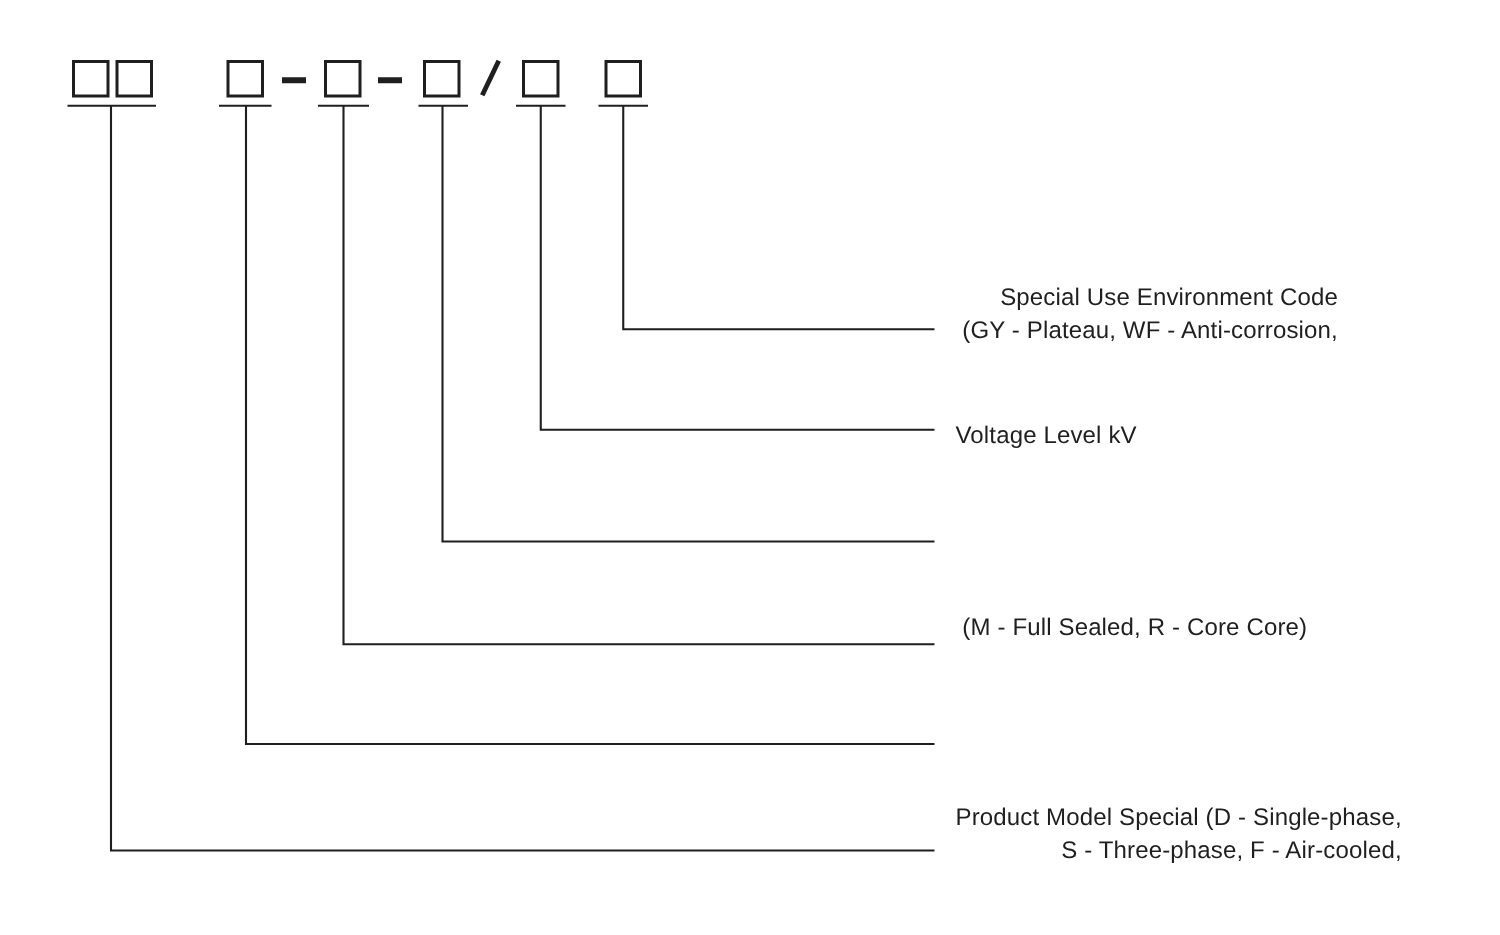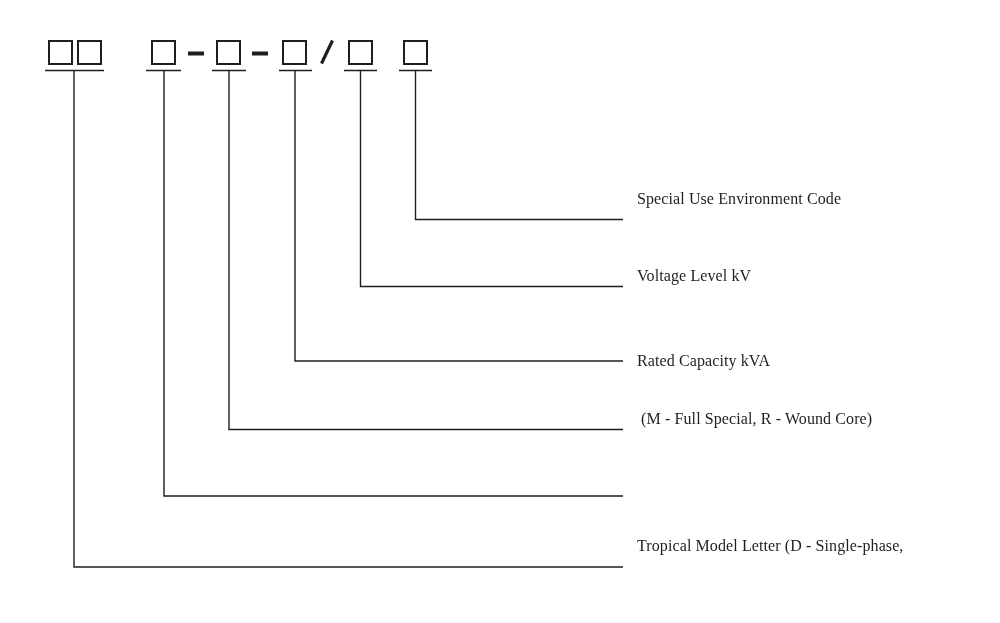--- a/index.html
+++ b/index.html
@@ -6,21 +6,21 @@
     margin: 0;
     padding: 0;
     background: #ffffff;
   }
   .canvas {
     position: relative;
     width: 1000px;
     height: 578px;
     background: #ffffff;
     overflow: hidden;
-    font-family: Liberation Serif, serif;
+    font-family: Liberation Sans, sans-serif;
     text-align: right;
   }
   .lines-svg {
     position: absolute;
     left: 0;
     top: 0;
     width: 1000px;
     height: 623px;
   }
   .code-box {
@@ -73,32 +73,31 @@
   <div class="code-box" style="left:48px"></div>
   <div class="code-box" style="left:77px"></div>
   <div class="code-box" style="left:151px"></div>
   <div class="code-box" style="left:216px"></div>
   <div class="code-box" style="left:282px"></div>
   <div class="code-box" style="left:348px"></div>
   <div class="code-box" style="left:403px"></div>
 
   <div class="label-block" style="top:188px">
     <div class="label-line">Special Use Environment Code</div>
+    <div class="label-line"> (GY - Plateau, WF - Anti-corrosion,</div>
   </div>
 
-  <div class="label-block" style="top:265px">
+  <div class="label-block" style="top:280px">
     <div class="label-line">Voltage Level kV</div>
   </div>
 
-  <div class="label-block" style="top:350px">
-    <div class="label-line">Rated Capacity kVA</div>
-  </div>
 
   <div class="label-block" style="top:408px">
-    <div class="label-line"> (M - Full Special, R - Wound Core)</div>
+    <div class="label-line"> (M - Full Sealed, R - Core Core)</div>
   </div>
 
 
   <div class="label-block" style="top:535px">
-    <div class="label-line">Tropical Model Letter (D - Single-phase,</div>
+    <div class="label-line">Product Model Special (D - Single-phase,</div>
+    <div class="label-line">S - Three-phase, F - Air-cooled,</div>
   </div>
 
 </div>
 
 </body></html>

